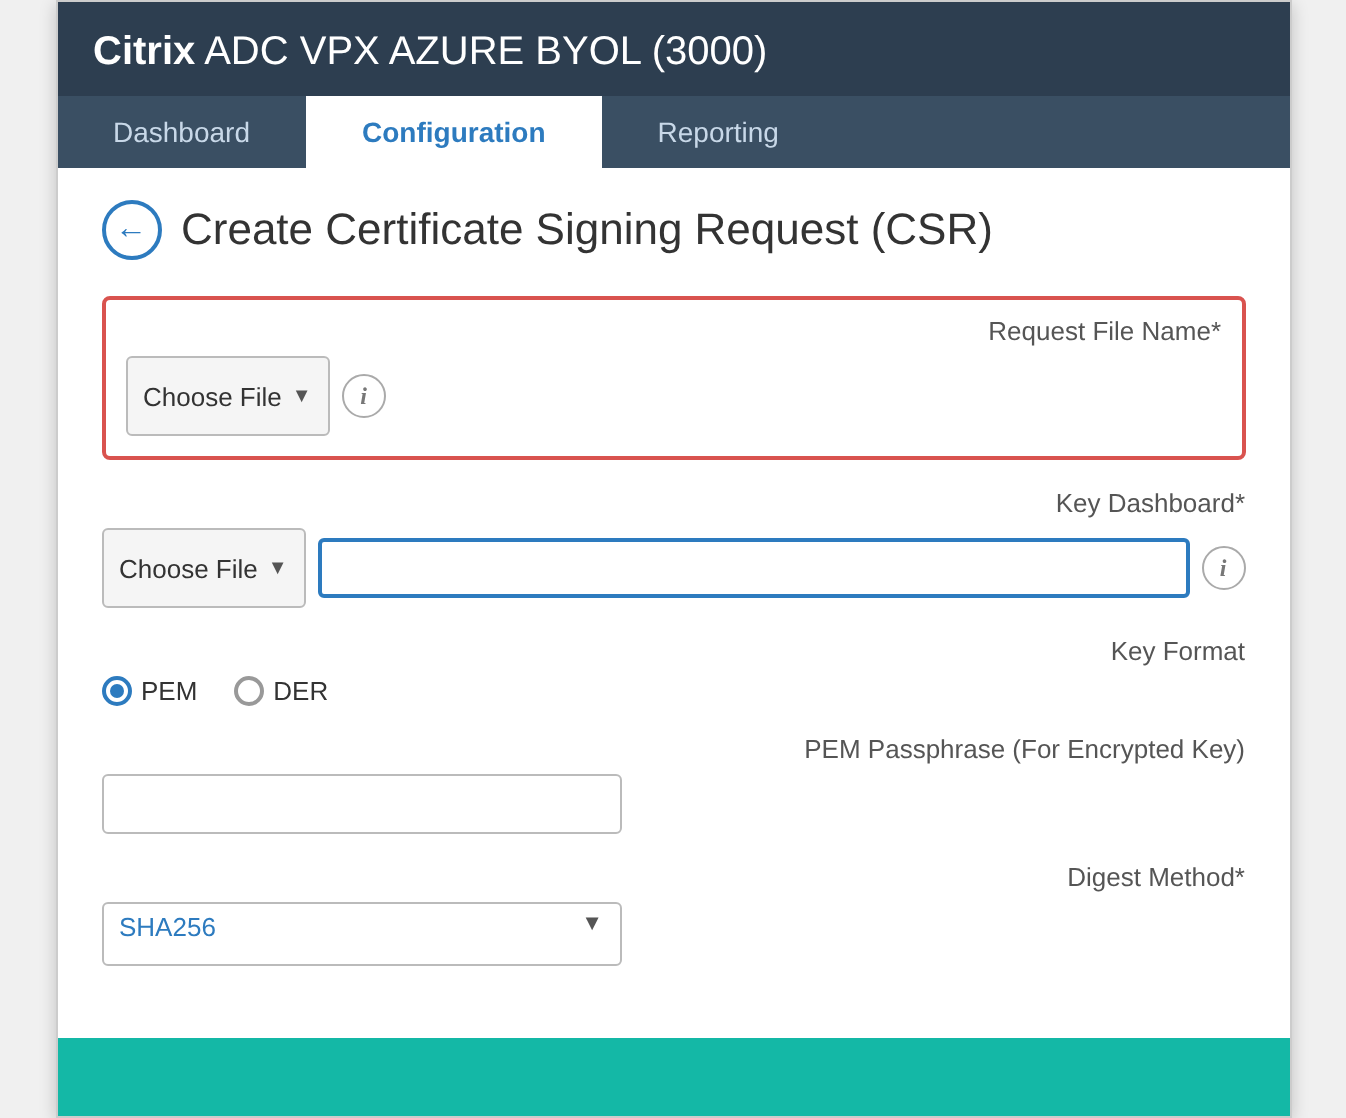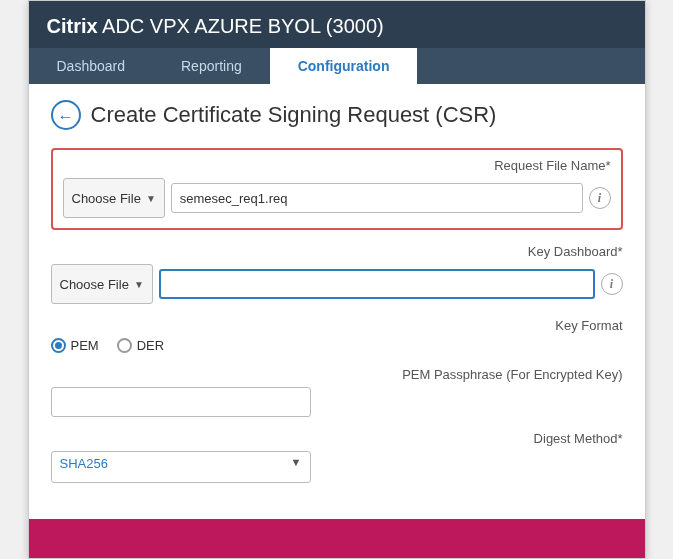--- a/index.html
+++ b/index.html
@@ -6,21 +6,21 @@
     body {
       font-family: Arial, sans-serif;
       background: #f0f0f0;
       display: flex;
       justify-content: center;
       align-items: flex-start;
     }
     .window {
       width: 618px;
       min-height: 559px;
-      background: #be185d;
+      background: #14b8a6;
       border: 1px solid #ccc;
       box-shadow: 0 2px 8px rgba(0,0,0,0.2);
     }
     
     .header {
       background: #2d3e50;
       padding: 14px 18px 10px 18px;
       display: flex;
       align-items: center;
     }
@@ -226,40 +226,39 @@
 <div class="window">
 
   <div class="header">
     <span class="header-brand">
       <strong>Citrix</strong><span> ADC VPX AZURE BYOL (3000)</span>
     </span>
   </div>
 
   <div class="nav-tabs">
     <div class="nav-tab">Dashboard</div>
+    <div class="nav-tab active">Configuration</div>
     <div class="nav-tab">Reporting</div>
-    <div class="nav-tab active">Configuration</div>
   </div>
 
   <div class="content">
 
     <div class="page-title-row">
       <div class="back-btn">←</div>
 
       <h1 class="page-title">Create Certificate Signing Request (CSR)</h1>
     </div>
 
     <div class="field-group highlighted">
       <label class="field-label">Request File Name*</label>
       <div class="field-row">
         <div class="choose-file-btn">
           <span>Choose File</span>
           <span class="chevron">▼</span>
         </div>
-        <input class="text-input" type="text" value="semesec_req1.req" style="">
         <div class="info-icon">i</div>
       </div>
     </div>
 
     <div class="field-group">
       <label class="field-label">Key Dashboard*</label>
       <div class="field-row">
         <div class="choose-file-btn">
           <span>Choose File</span>
           <span class="chevron">▼</span>

